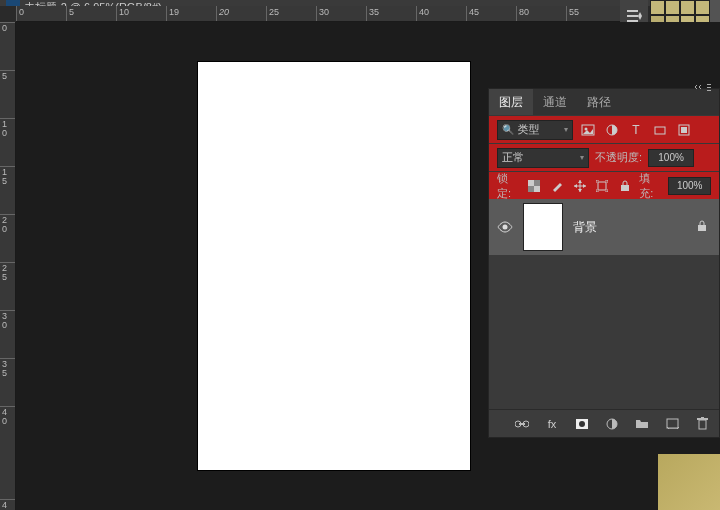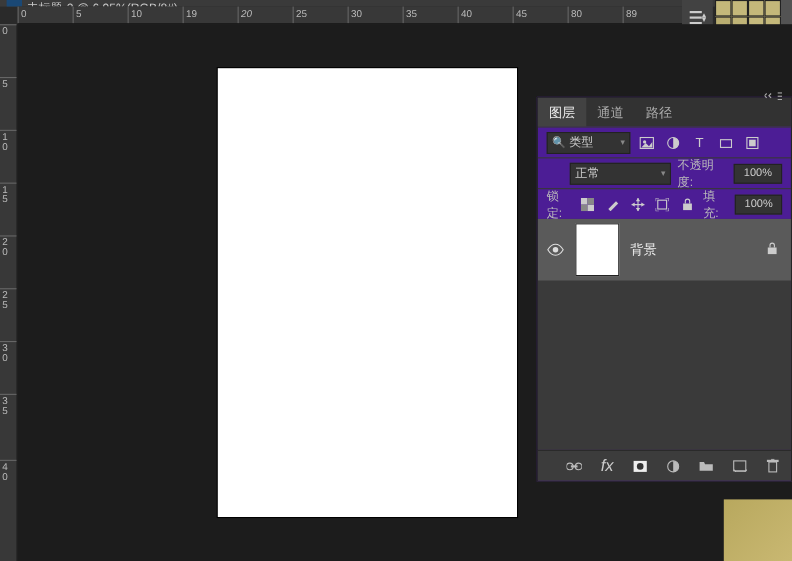--- a/index.html
+++ b/index.html
@@ -17,32 +17,32 @@
   .ruler-h { position: absolute; top: 6px; left: 16px; right: 100px; height: 16px; background: #383838; border-bottom: 1px solid #1a1a1a; display:flex; }
   .ruler-h .tick { position: relative; height: 100%; border-left: 1px solid #666; }
   .ruler-h .tick span { position: absolute; top: 1px; left: 2px; font-size: 9px; color: #bbb; }
   .ruler-v { position: absolute; top: 22px; left: 0; width: 16px; bottom: 0; background: #383838; border-right: 1px solid #1a1a1a; }
   .ruler-v .tick { position: relative; width: 100%; border-top: 1px solid #666; }
   .ruler-v .tick span { position: absolute; left: 2px; top: 1px; font-size: 9px; color: #bbb; line-height: 9px; width: 10px; word-wrap: break-word; }
   
   .canvas-area { position: absolute; top: 22px; left: 16px; right: 0; bottom: 0; background: #1c1c1c; }
   .artboard { position: absolute; top: 40px; left: 182px; width: 272px; height: 408px; background: #ffffff; box-shadow: 0 0 0 1px #000; }
   
-  .panel { position: absolute; top: 88px; right: 0; width: 232px; background: #4c1d95; border: 1px solid #252525; }
+  .panel { position: absolute; top: 88px; right: 0; width: 232px; background: #b91c1c; border: 1px solid #252525; }
   .panel-collapse { position: absolute; top: -6px; right: 4px; width: 20px; height: 12px; display:flex; gap:4px; }
   .panel-tabs { display: flex; background: #323232; height: 26px; }
   .ptab { padding: 5px 10px; font-size: 12px; color: #aaa; cursor: pointer; }
   .ptab.active { background: #424242; color: #eee; }
   
   .panel-row { display: flex; align-items: center; height: 28px; padding: 0 8px; gap: 6px; border-top: 1px solid #383838; }
   .filter-select { flex: 0 0 76px; height: 20px; background: #333; border: 1px solid #222; display:flex; align-items:center; padding:0 4px; font-size: 11px; color: #ccc; }
   .filter-select .mag { font-size: 10px; margin-right: 3px; }
   .filter-select .chev { margin-left: auto; font-size: 8px; color:#888; }
   .icon-btn { width: 18px; height: 18px; display:flex; align-items:center; justify-content:center; color: #ccc; font-size: 12px; }
-  .blend-select { flex: 0 0 92px; height: 20px; background: #333; border: 1px solid #222; display:flex; align-items:center; padding:0 4px; font-size: 11px; color: #ccc; margin-left: 21px; }
+  .blend-select { flex: 0 0 92px; height: 20px; background: #333; border: 1px solid #222; display:flex; align-items:center; padding:0 4px; font-size: 11px; color: #ccc; }
   .blend-select .chev { margin-left:auto; font-size: 8px; color:#888; }
   .label-sm { font-size: 11px; color: #bbb; }
   .pct-box { width: 46px; height: 18px; background: #333; border: 1px solid #222; font-size: 10px; color: #ccc; display:flex; align-items:center; justify-content:center; }
   
   .layer-list { height: 210px; background: #3a3a3a; overflow:auto; }
   .layer-row { display:flex; align-items:center; height: 56px; background: #5a5a5a; padding: 0 8px; gap: 10px; }
   .vis-eye { width: 16px; height: 16px; color:#ddd; display:flex; align-items:center; justify-content:center; }
   .thumb { width: 40px; height: 48px; background:#fff; border:1px solid #222; }
   .layer-name { font-size: 12px; color: #eee; flex:1; }
   .lock-ind { width: 14px; height: 14px; color:#ccc; }
@@ -122,21 +122,21 @@
     <div class="tick" style="width: 50px;">
       <span>40</span>
     </div>
     <div class="tick" style="width: 50px;">
       <span>45</span>
     </div>
     <div class="tick" style="width: 50px;">
       <span>80</span>
     </div>
     <div class="tick" style="width: 50px;">
-      <span>89</span>
+      <span>55</span>
     </div>
   </div>
 <div class="ruler-v" id="rv">
     <div class="tick" style="height: 48px;">
       <span>0</span>
     </div>
     <div class="tick" style="height: 48px;">
       <span>5</span>
     </div>
     <div class="tick" style="height: 48px;">
@@ -156,21 +156,21 @@
 5</span>
     </div>
     <div class="tick" style="height: 48px;">
       <span>3
 0</span>
     </div>
     <div class="tick" style="height: 48px;">
       <span>3
 5</span>
     </div>
-    <div class="tick" style="height: 48px; margin-top: 12px;">
+    <div class="tick" style="height: 48px;">
       <span>4
 0</span>
     </div>
     <div class="tick" style="height: 48px; margin-top: 45px;">
       <span>4
 5</span>
     </div>
     <div class="tick" style="height: 48px;">
       <span>5
 0</span>
@@ -296,21 +296,21 @@
   </div>
 
   <div class="panel-footer">
     <div class="icon-btn">
         <svg width="14" height="10" viewBox="0 0 14 10">
           <rect x="0" y="2" width="6" height="6" rx="3" stroke="#bbb" fill="none"></rect>
           <rect x="8" y="2" width="6" height="6" rx="3" stroke="#bbb" fill="none"></rect>
           <rect x="4" y="4" width="6" height="2" fill="#bbb"></rect>
         </svg>
       </div>
-    <div class="icon-btn" style="font-style:italic;font-size:15px">fx</div>
+    <div class="icon-btn" style="font-size:11px">fx</div>
     <div class="icon-btn">
         <svg width="14" height="12" viewBox="0 0 14 12">
           <rect x="1" y="1" width="12" height="10" fill="#eee"></rect>
           <circle cx="7" cy="6" r="3" fill="#333"></circle>
         </svg>
       </div>
     <div class="icon-btn">
         <svg width="12" height="12" viewBox="0 0 12 12">
           <circle cx="6" cy="6" r="5" stroke="#bbb" fill="none"></circle>
           <path d="M6 1 A5 5 0 0 1 6 11 Z" fill="#bbb"></path>

